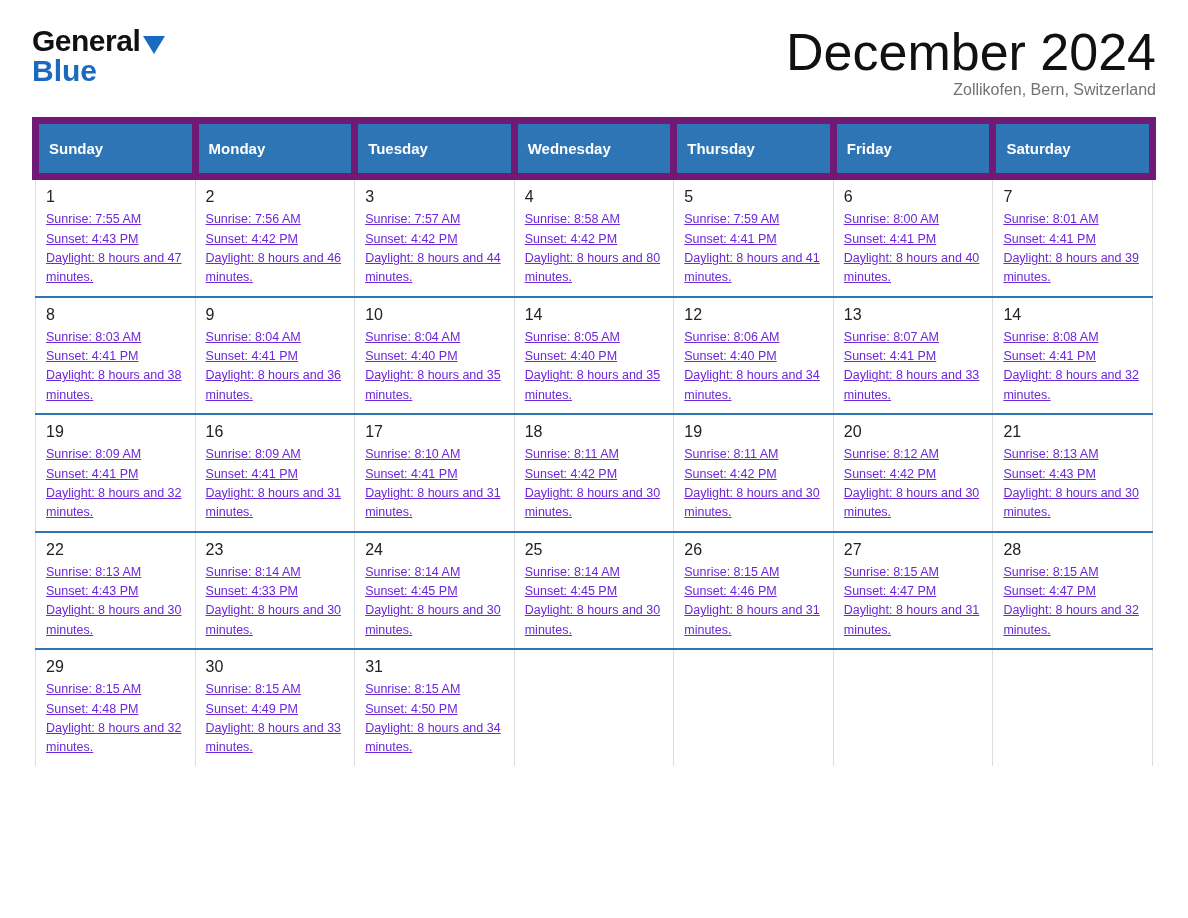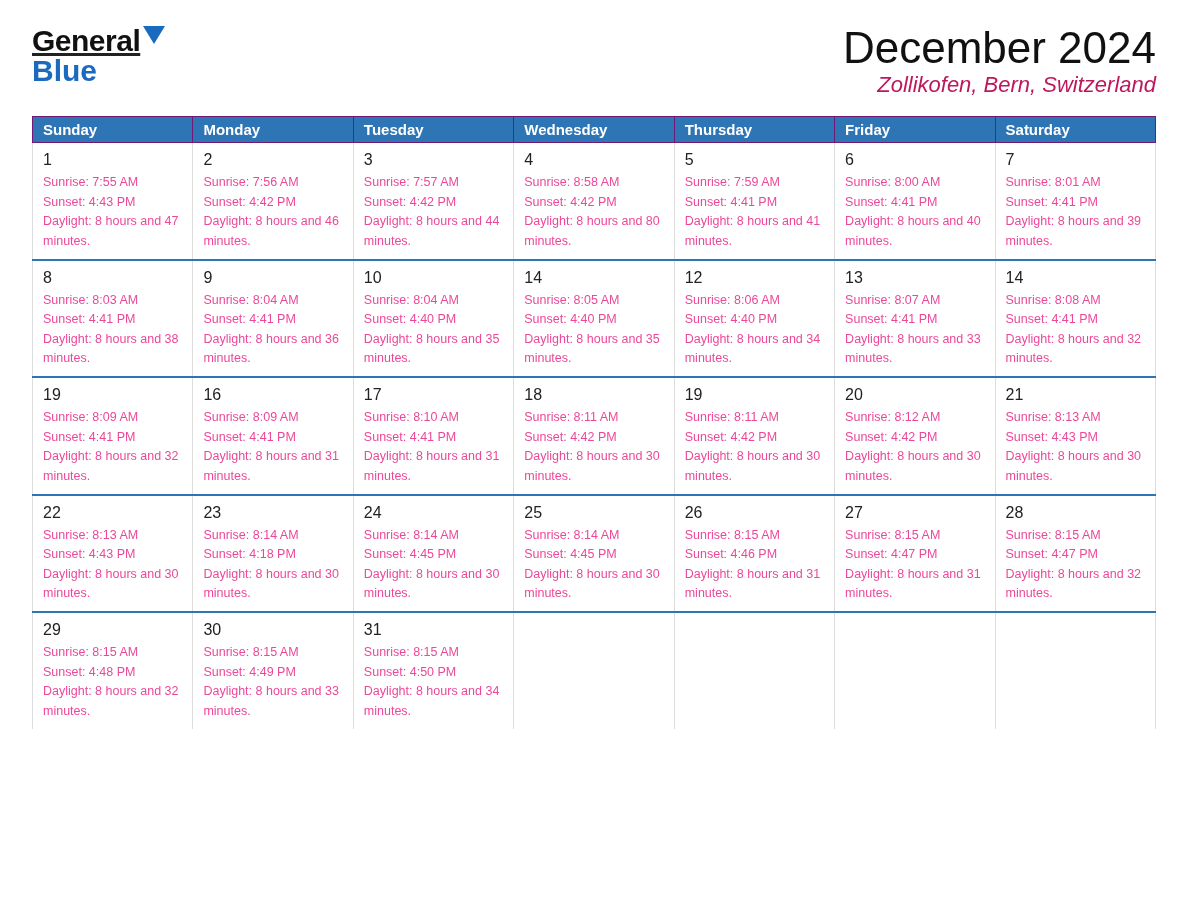--- a/index.html
+++ b/index.html
@@ -19,44 +19,43 @@
     }
     .logo {
       display: flex;
       flex-direction: column;
       align-items: flex-start;
     }
     .title-block {
       text-align: right;
     }
     .title-block h1 {
-      font-size: 44px;
+      font-size: 52px;
       font-weight: 400;
       color: #111;
       line-height: 1.1;
     }
     .title-block h2 {
-      font-size: 22px;
+      font-size: 16px;
       font-weight: 400;
-      color: #be185d;
-      font-style: italic;
+      color: #737373;
     }
     table {
       width: 100%;
       border-collapse: collapse;
       table-layout: fixed;
     }
     thead tr th {
       background: #2e75b6;
       color: #fff;
       font-size: 15px;
       font-weight: 600;
-      padding: 4px 10px;
+      padding: 16px 10px;
       text-align: left;
-      border: 1px solid #701a75;
+      border: 7px solid #701a75;
     }
     tbody tr {
       border-bottom: 2px solid #2e75b6;
     }
     tbody tr td {
       vertical-align: top;
       padding: 8px 10px;
       font-size: 13px;
       color: #222;
       border-right: 1px solid #ddd;
@@ -66,32 +65,33 @@
     tbody tr td:last-child { border-right: 1px solid #ddd; }
     .day-num {
       font-size: 16px;
       font-weight: 500;
       margin-bottom: 4px;
       display: block;
     }
     .day-info {
       font-size: 12.5px;
       line-height: 1.55;
-      color: #ec4899;
+      color: #6d28d9;
+      text-decoration: underline;
     }
     tbody tr:last-child {
       border-bottom: none;
     }
     .logo-main {
       font-size: 30px;
       font-weight: bold;
       color: #111;
       letter-spacing: -0.5px;
     }
-    .logo-row1 { display: flex; align-items: flex-start; gap: 1px; text-decoration: underline; }
+    .logo-row1 { display: flex; align-items: flex-end; gap: 1px; }
     .logo-row2 { color: #1a6bbf; font-size: 30px; font-weight: bold; margin-top: -4px; }
   </style>
 </head>
 <body>
 
 <div class="header">
   <div class="logo">
     <div class="logo-row1">
       <span class="logo-main">General</span>
       <svg width="22" height="22" viewBox="0 0 22 22" style="margin-left:2px;margin-top:2px;">
@@ -301,21 +301,21 @@
         <div class="day-info">
           <span>Sunrise: 8:13 AM</span><br>
           <span>Sunset: 4:43 PM</span><br>
           <span>Daylight: 8 hours and 30 minutes.</span>
         </div>
       </td>
         <td>
         <span class="day-num">23</span>
         <div class="day-info">
           <span>Sunrise: 8:14 AM</span><br>
-          <span>Sunset: 4:18 PM</span><br>
+          <span>Sunset: 4:33 PM</span><br>
           <span>Daylight: 8 hours and 30 minutes.</span>
         </div>
       </td>
         <td>
         <span class="day-num">24</span>
         <div class="day-info">
           <span>Sunrise: 8:14 AM</span><br>
           <span>Sunset: 4:45 PM</span><br>
           <span>Daylight: 8 hours and 30 minutes.</span>
         </div>

